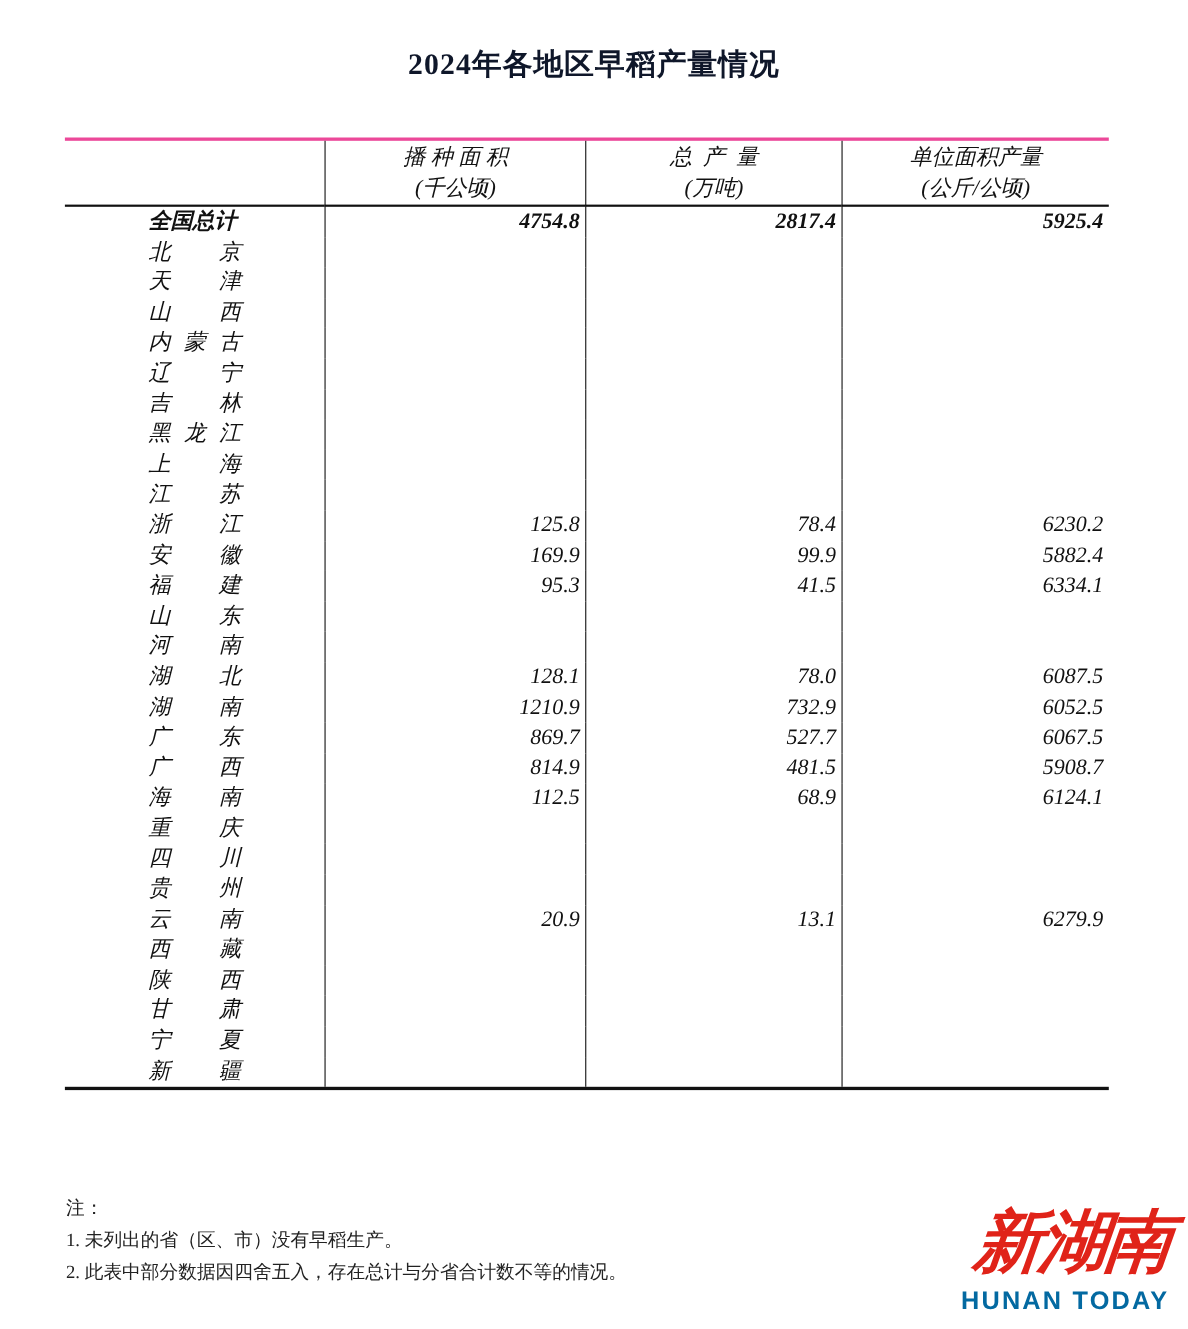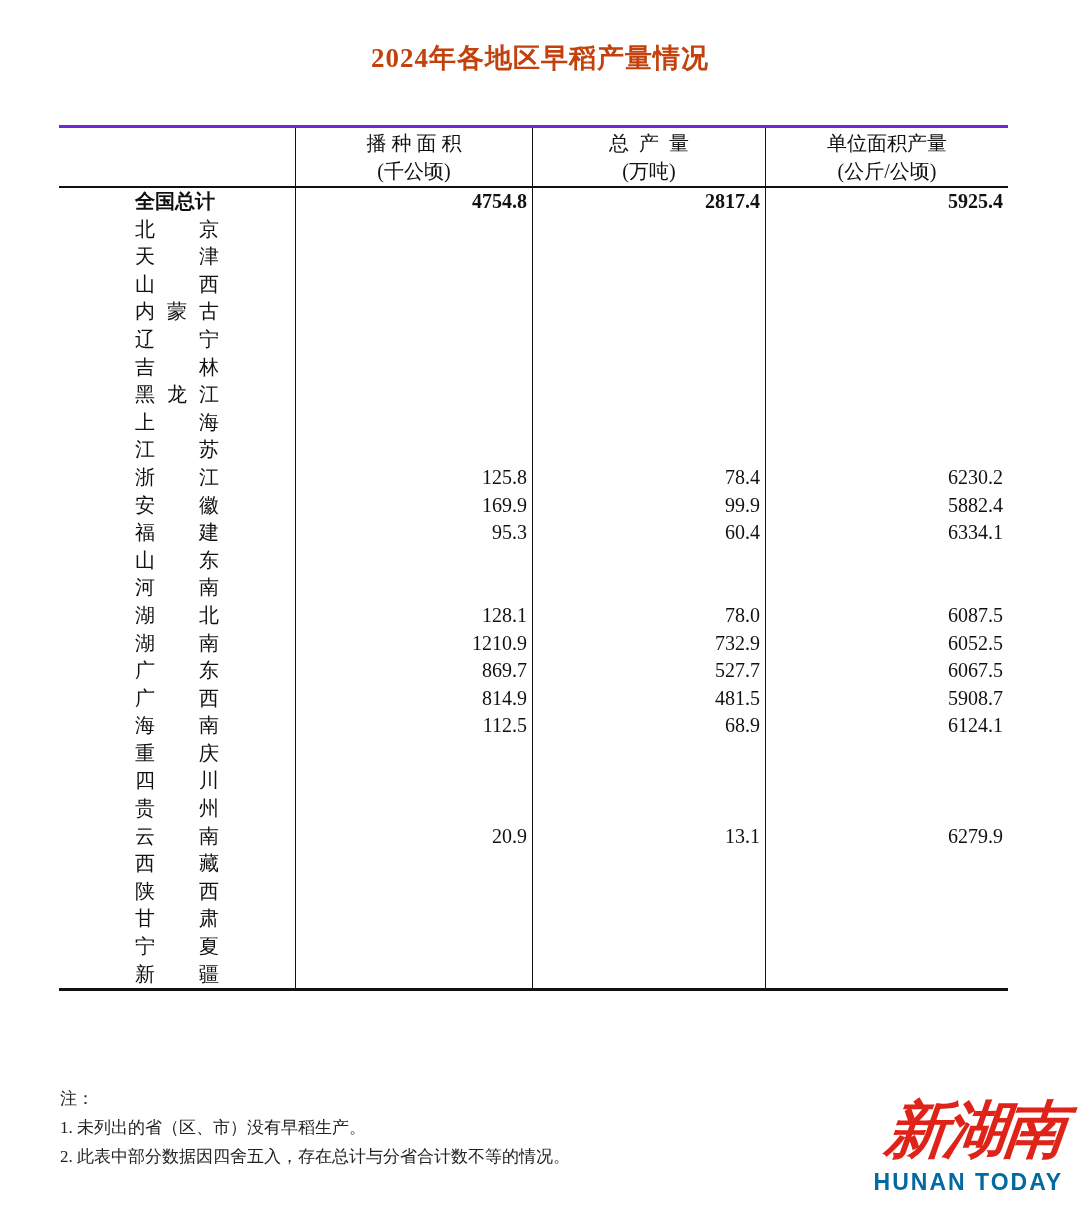--- a/index.html
+++ b/index.html
@@ -19,33 +19,34 @@
   
   .doc-title {
     position: absolute;
     top: 40px;
     left: 0;
     width: 100%;
     text-align: center;
     font-size: 27px;
     font-weight: bold;
     letter-spacing: 1px;
-    color: #c2410c;
+    color: #0f172a;
   }
   
   table.stat-table {
     position: absolute;
     left: 59px;
     top: 125px;
     width: 949px;
     border-collapse: separate;
     border-spacing: 0;
-    border-top: 3px solid #6d28d9;
+    border-top: 3px solid #ec4899;
     border-bottom: 3px solid #111111;
     table-layout: fixed;
+    font-style: italic;
   }
   col.c-region { width: 236px; }
   col.c-area   { width: 237px; }
   col.c-output { width: 233px; }
   col.c-yield  { width: 243px; }
 
   thead th {
     height: 58px;
     border-bottom: 2px solid #111111;
     font-weight: normal;
@@ -248,21 +249,21 @@
       </td>
       <td class="cell-num v">169.9</td>
       <td class="cell-num v">99.9</td>
       <td class="cell-num v">5882.4</td>
     </tr>
         <tr>
       <td class="cell-region">
         <span class="region-label">福建</span>
       </td>
       <td class="cell-num v">95.3</td>
-      <td class="cell-num v">60.4</td>
+      <td class="cell-num v">41.5</td>
       <td class="cell-num v">6334.1</td>
     </tr>
         <tr>
       <td class="cell-region">
         <span class="region-label">山东</span>
       </td>
       <td class="cell-num v"></td>
       <td class="cell-num v"></td>
       <td class="cell-num v"></td>
     </tr>

